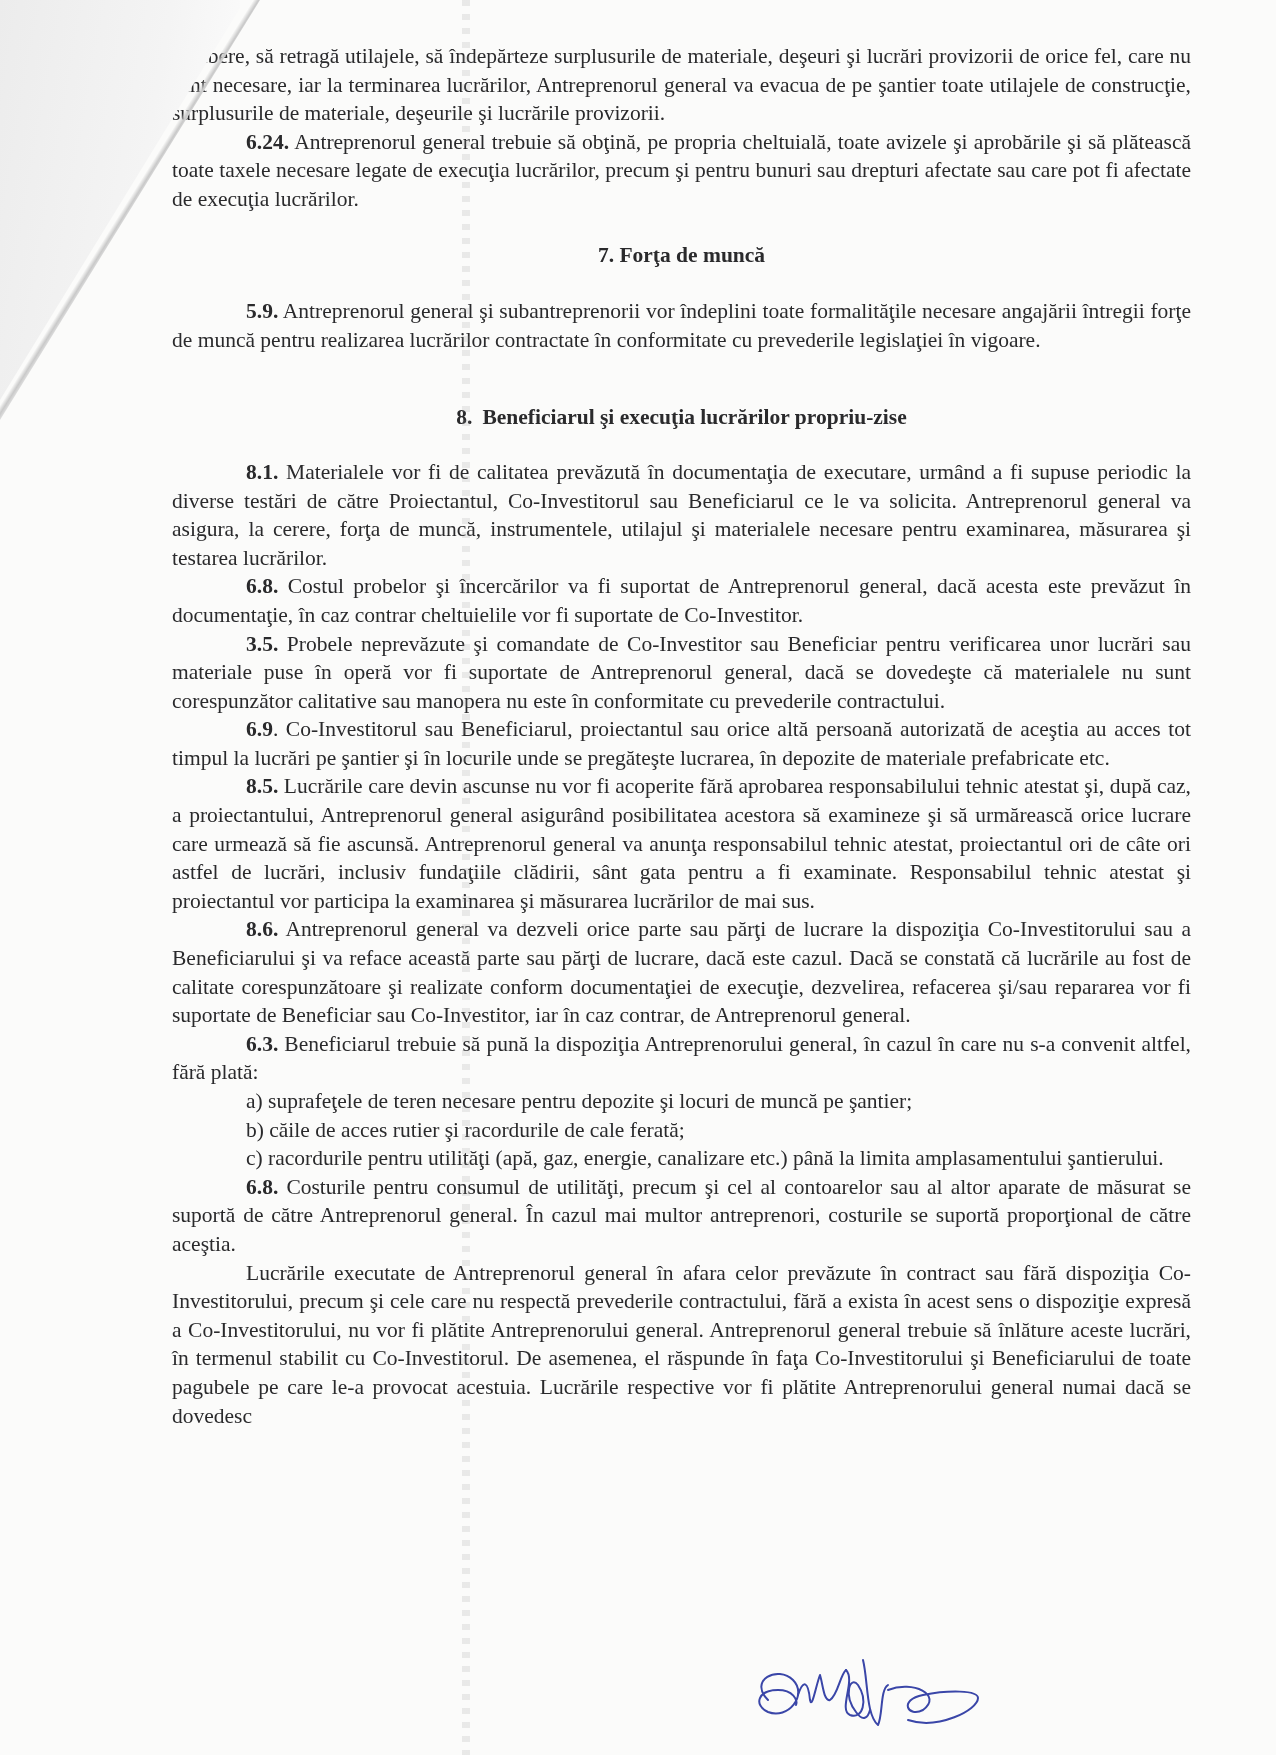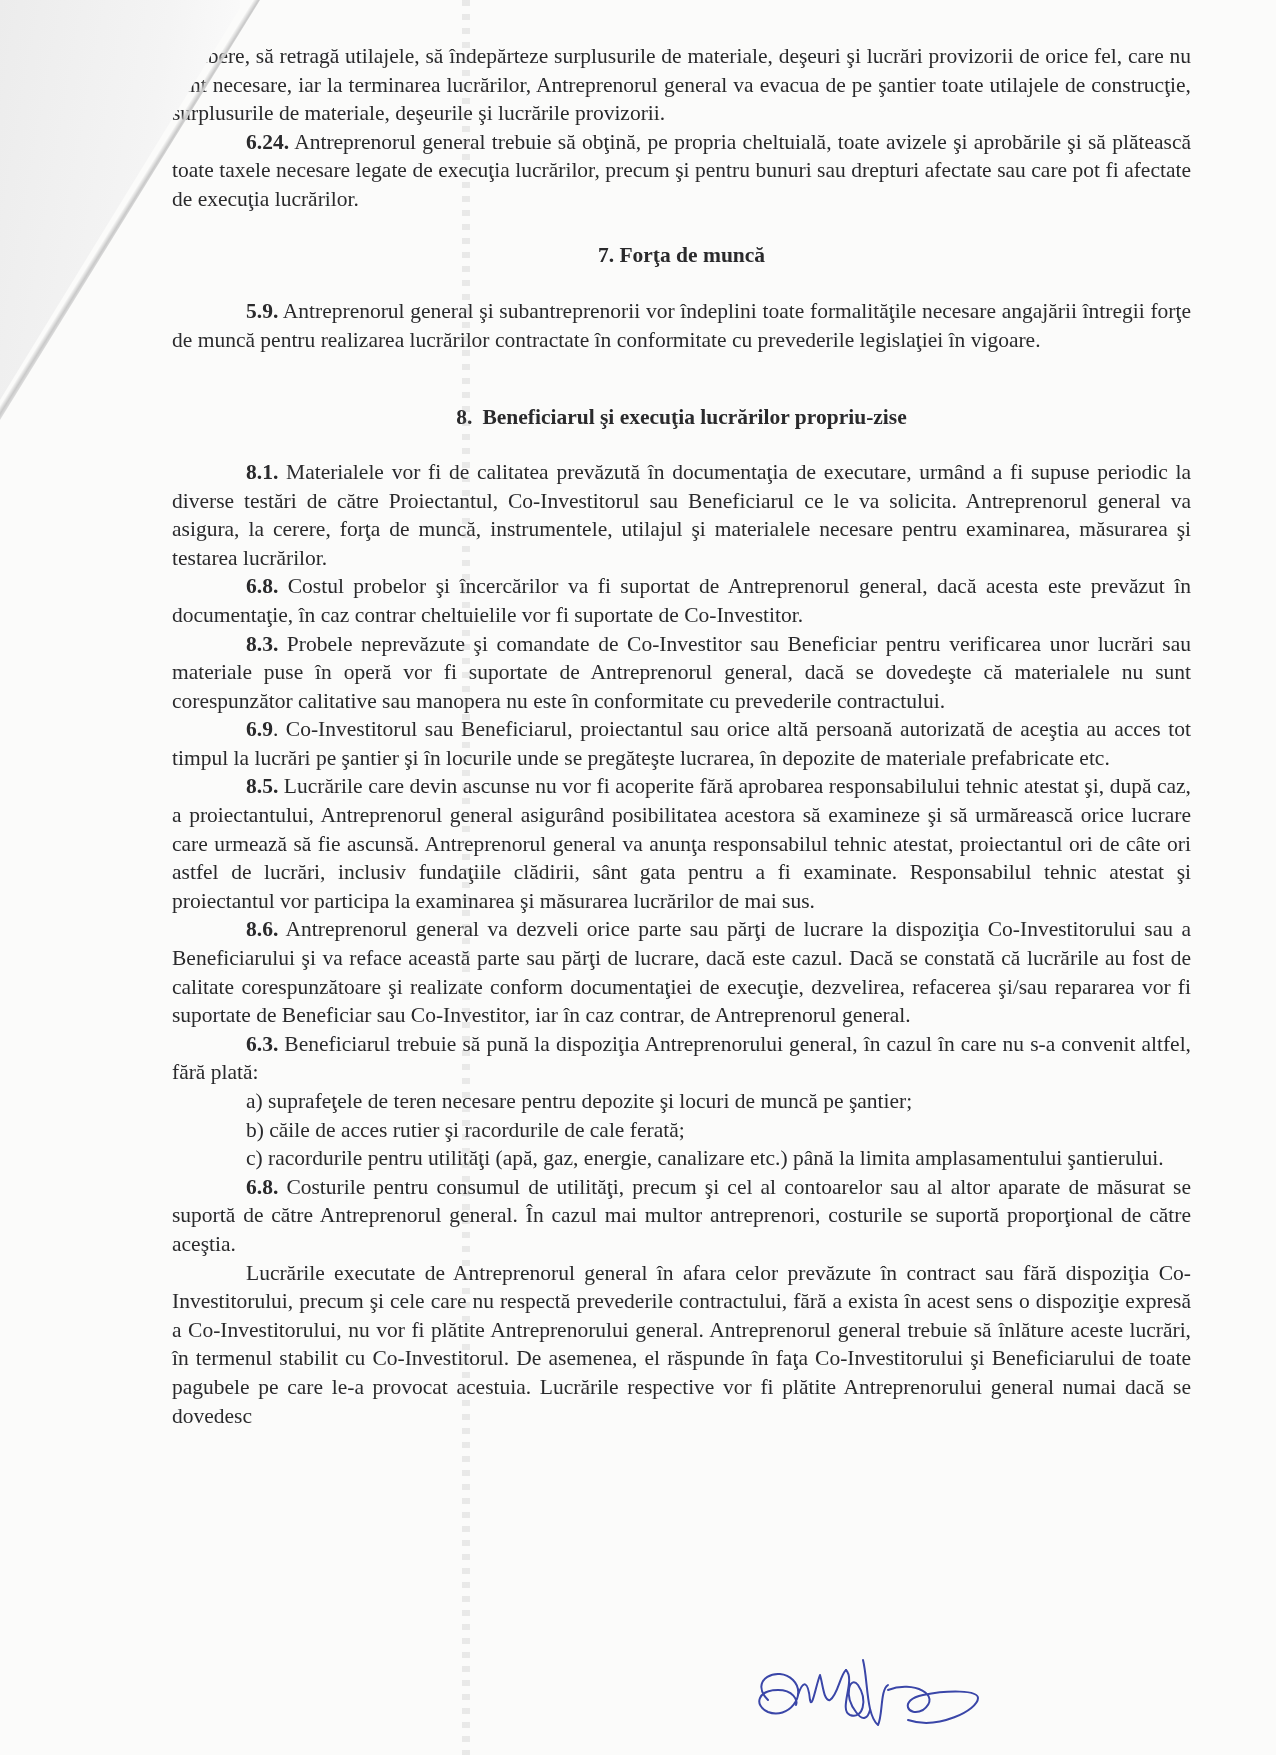--- a/index.html
+++ b/index.html
@@ -51,21 +51,21 @@
     <p class="p indent"><span class="num">6.24.</span><span> Antreprenorul general trebuie să obţină, pe propria cheltuială, toate avizele şi aprobările şi să plătească toate taxele necesare legate de execuţia lucrărilor, precum şi pentru bunuri sau drepturi afectate sau care pot fi afectate de execuţia lucrărilor.</span></p>
 
     <h2 class="heading h7" style="font-size:21.5px;">7. Forţa de muncă</h2>
 
     <p class="p indent"><span class="num">5.9.</span><span> Antreprenorul general şi subantreprenorii vor îndeplini toate formalităţile necesare angajării întregii forţe de muncă pentru realizarea lucrărilor contractate în conformitate cu prevederile legislaţiei în vigoare.</span></p>
 
     <h2 class="heading h8" style="font-size:21.5px;"><span class="h8-num">8.</span><span>Beneficiarul şi execuţia lucrărilor propriu-zise</span></h2>
 
     <p class="p indent"><span class="num">8.1.</span><span> Materialele vor fi de calitatea prevăzută în documentaţia de executare, urmând a fi supuse periodic la diverse testări de către Proiectantul, Co-Investitorul sau Beneficiarul ce le va solicita. Antreprenorul general va asigura, la cerere, forţa de muncă, instrumentele, utilajul şi materialele necesare pentru examinarea, măsurarea şi testarea lucrărilor.</span></p>
     <p class="p indent"><span class="num">6.8.</span><span> Costul probelor şi încercărilor va fi suportat de Antreprenorul general, dacă acesta este prevăzut în documentaţie, în caz contrar cheltuielile vor fi suportate de Co-Investitor.</span></p>
-    <p class="p indent"><span class="num">8.3.</span><span> Probele neprevăzute şi comandate de Co-Investitor sau Beneficiar pentru verificarea unor lucrări sau materiale puse în operă vor fi suportate de Antreprenorul general, dacă se dovedeşte că materialele nu sunt corespunzător calitative sau manopera nu este în conformitate cu prevederile contractului.</span></p>
+    <p class="p indent"><span class="num">3.5.</span><span> Probele neprevăzute şi comandate de Co-Investitor sau Beneficiar pentru verificarea unor lucrări sau materiale puse în operă vor fi suportate de Antreprenorul general, dacă se dovedeşte că materialele nu sunt corespunzător calitative sau manopera nu este în conformitate cu prevederile contractului.</span></p>
     <p class="p indent"><span class="num">6.9</span><span>. Co-Investitorul sau Beneficiarul, proiectantul sau orice altă persoană autorizată de aceştia au acces tot timpul la lucrări pe şantier şi în locurile unde se pregăteşte lucrarea, în depozite de materiale prefabricate etc.</span></p>
     <p class="p indent"><span class="num">8.5.</span><span> Lucrările care devin ascunse nu vor fi acoperite fără aprobarea responsabilului tehnic atestat şi, după caz, a proiectantului, Antreprenorul general asigurând posibilitatea acestora să examineze şi să urmărească orice lucrare care urmează să fie ascunsă. Antreprenorul general va anunţa responsabilul tehnic atestat, proiectantul ori de câte ori astfel de lucrări, inclusiv fundaţiile clădirii, sânt gata pentru a fi examinate. Responsabilul tehnic atestat şi proiectantul vor participa la examinarea şi măsurarea lucrărilor de mai sus.</span></p>
     <p class="p indent"><span class="num">8.6.</span><span> Antreprenorul general va dezveli orice parte sau părţi de lucrare la dispoziţia Co-Investitorului sau a Beneficiarului şi va reface această parte sau părţi de lucrare, dacă este cazul. Dacă se constată că lucrările au fost de calitate corespunzătoare şi realizate conform documentaţiei de execuţie, dezvelirea, refacerea şi/sau repararea vor fi suportate de Beneficiar sau Co-Investitor, iar în caz contrar, de Antreprenorul general.</span></p>
     <p class="p indent"><span class="num">6.3.</span><span> Beneficiarul trebuie să pună la dispoziţia Antreprenorului general, în cazul în care nu s-a convenit altfel, fără plată:</span></p>
 
     <p class="list-item">a) suprafeţele de teren necesare pentru depozite şi locuri de muncă pe şantier;</p>
     <p class="list-item">b) căile de acces rutier şi racordurile de cale ferată;</p>
     <p class="list-item">c) racordurile pentru utilităţi (apă, gaz, energie, canalizare etc.) până la limita amplasamentului şantierului.</p>
 
     <p class="p indent"><span class="num">6.8.</span><span> Costurile pentru consumul de utilităţi, precum şi cel al contoarelor sau al altor aparate de măsurat se suportă de către Antreprenorul general. În cazul mai multor antreprenori, costurile se suportă proporţional de către aceştia.</span></p>

